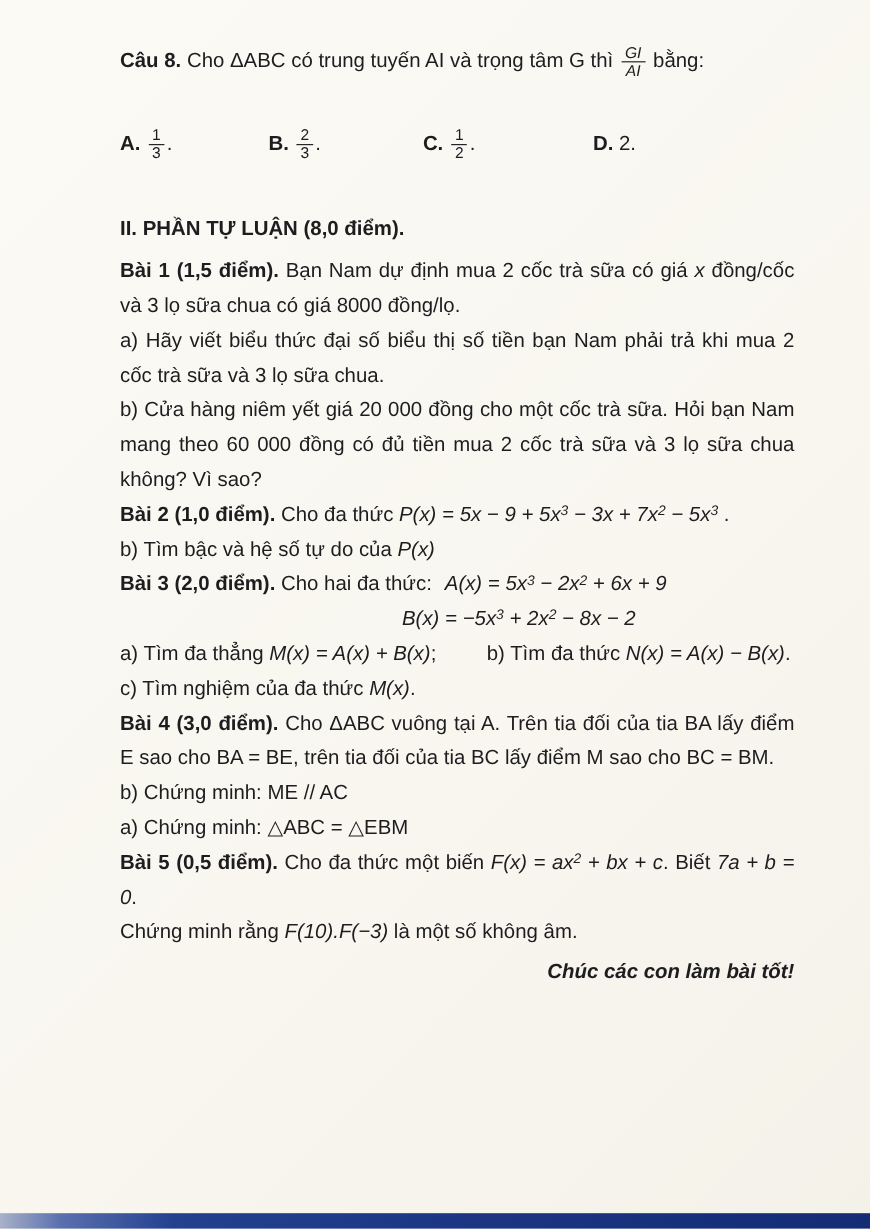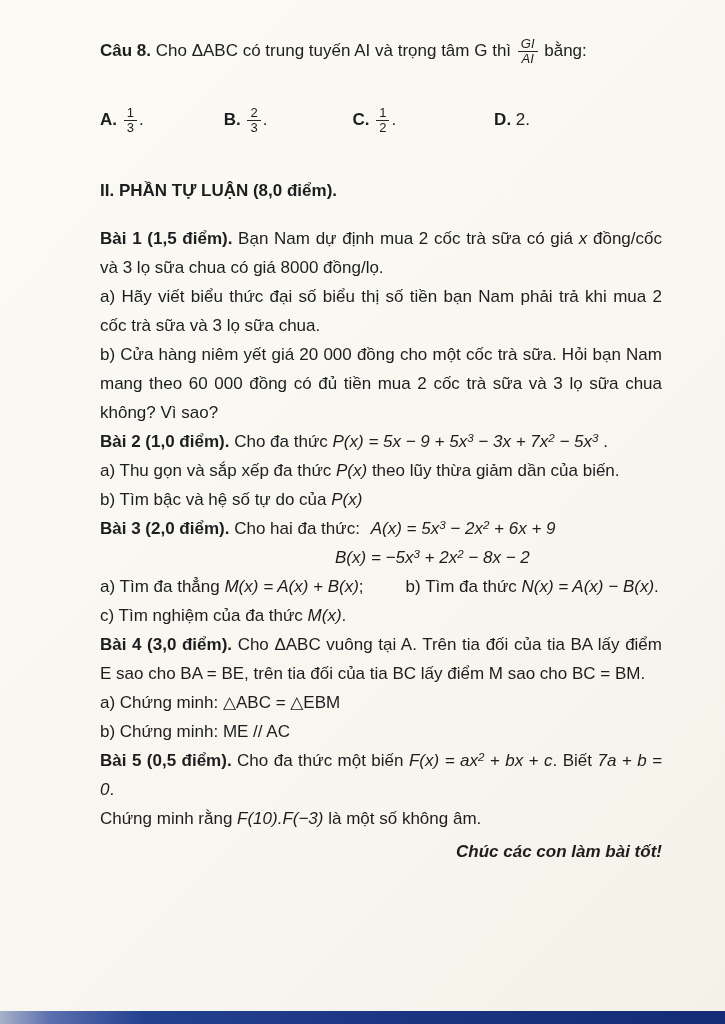--- a/index.html
+++ b/index.html
@@ -64,31 +64,30 @@
   }
 </style>
 </head>
 <body>
 
 <div class="page">
   <div class="content">
       <div class="para"><span class="b">Câu 8. </span><span class="">Cho ΔABC có trung tuyến AI và trọng tâm G thì </span><span class="frac it"><span class="num">GI</span><span class="den">AI</span></span><span class=""> bằng:</span></div>
       <div class="para" style="margin-top: 19px;"><span class="b">A. </span><span class="frac"><span class="num">1</span><span class="den">3</span></span><span class="">.</span><span class="sp" style="width: 80px;"></span><span class="b">B. </span><span class="frac"><span class="num">2</span><span class="den">3</span></span><span class="">.</span><span class="sp" style="width: 85px;"></span><span class="b">C. </span><span class="frac"><span class="num">1</span><span class="den">2</span></span><span class="">.</span><span class="sp" style="width: 98px;"></span><span class="b">D. </span><span class="">2.</span></div>
       <div class="para" style="margin-top: 30px;"><span class="b">II. PHẦN TỰ LUẬN (8,0 điểm).</span></div>
-      <div class="para" style="margin-top: 19px;"><span class="b">Bài 1 (1,5 điểm). </span><span class="">Bạn Nam dự định mua 2 cốc trà sữa có giá </span><span class="it">x</span><span class=""> đồng/cốc và 3 lọ sữa chua có giá 8000 đồng/lọ.</span></div>
+      <div class="para" style="margin-top: 6px;"><span class="b">Bài 1 (1,5 điểm). </span><span class="">Bạn Nam dự định mua 2 cốc trà sữa có giá </span><span class="it">x</span><span class=""> đồng/cốc và 3 lọ sữa chua có giá 8000 đồng/lọ.</span></div>
       <div class="para"><span class="">a) Hãy viết biểu thức đại số biểu thị số tiền bạn Nam phải trả khi mua 2 cốc trà sữa và 3 lọ sữa chua.</span></div>
       <div class="para"><span class="">b) Cửa hàng niêm yết giá 20 000 đồng cho một cốc trà sữa. Hỏi bạn Nam mang theo 60 000 đồng có đủ tiền mua 2 cốc trà sữa và 3 lọ sữa chua không? Vì sao?</span></div>
       <div class="para"><span class="b">Bài 2 (1,0 điểm). </span><span class="">Cho đa thức </span><span class="it">P(x) = 5x − 9 + 5x</span><span class="it sup">3</span><span class="it"> − 3x + 7x</span><span class="it sup">2</span><span class="it"> − 5x</span><span class="it sup">3</span><span class=""> .</span></div>
-      <div class="para"><span class="">a) Thu gọn và sắp xếp đa thức </span><span class="it">P(x)</span><span class=""> theo lũy thừa giảm dần của biến.</span></div>
       <div class="para"><span class="">b) Tìm bậc và hệ số tự do của </span><span class="it">P(x)</span></div>
       <div class="para"><span class="b">Bài 3 (2,0 điểm). </span><span class="">Cho hai đa thức: </span><span class="sp" style="width: 6px;"></span><span class="it">A(x) = 5x</span><span class="it sup">3</span><span class="it"> − 2x</span><span class="it sup">2</span><span class="it"> + 6x + 9</span></div>
       <div class="para"><span class="sp" style="width: 235px;"></span><span class="it">B(x) = −5x</span><span class="it sup">3</span><span class="it"> + 2x</span><span class="it sup">2</span><span class="it"> − 8x − 2</span></div>
       <div class="para"><span class="">a) Tìm đa thẳng </span><span class="it">M(x) = A(x) + B(x)</span><span class="">;</span><span class="sp" style="width: 42px;"></span><span class="">b) Tìm đa thức </span><span class="it">N(x) = A(x) − B(x)</span><span class="">.</span></div>
       <div class="para"><span class="">c) Tìm nghiệm của đa thức </span><span class="it">M(x)</span><span class="">.</span></div>
       <div class="para"><span class="b">Bài 4 (3,0 điểm). </span><span class="">Cho ΔABC vuông tại A. Trên tia đối của tia BA lấy điểm E sao cho BA = BE, trên tia đối của tia BC lấy điểm M sao cho BC = BM.</span></div>
+      <div class="para"><span class="">b) Chứng minh: ME // AC</span></div>
       <div class="para"><span class="">a) Chứng minh: </span><span class="">△ABC = △EBM</span></div>
-      <div class="para"><span class="">b) Chứng minh: ME // AC</span></div>
       <div class="para"><span class="b">Bài 5 (0,5 điểm). </span><span class="">Cho đa thức một biến </span><span class="it">F(x) = ax</span><span class="it sup">2</span><span class="it"> + bx + c</span><span class="">. Biết </span><span class="it">7a + b = 0</span><span class="">.</span></div>
       <div class="para"><span class="">Chứng minh rằng </span><span class="it">F(10).F(−3)</span><span class=""> là một số không âm.</span></div>
       <div class="para center" style="margin-top: 4px;"><span class="b it">Chúc các con làm bài tốt!</span></div>
     </div>
   <div class="scan-bar"></div>
 </div>
 
 </body></html>

